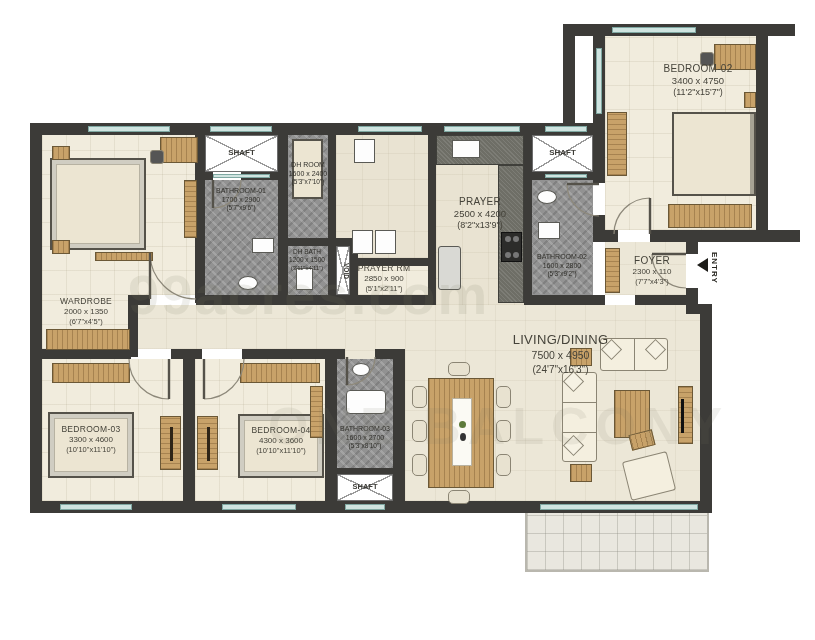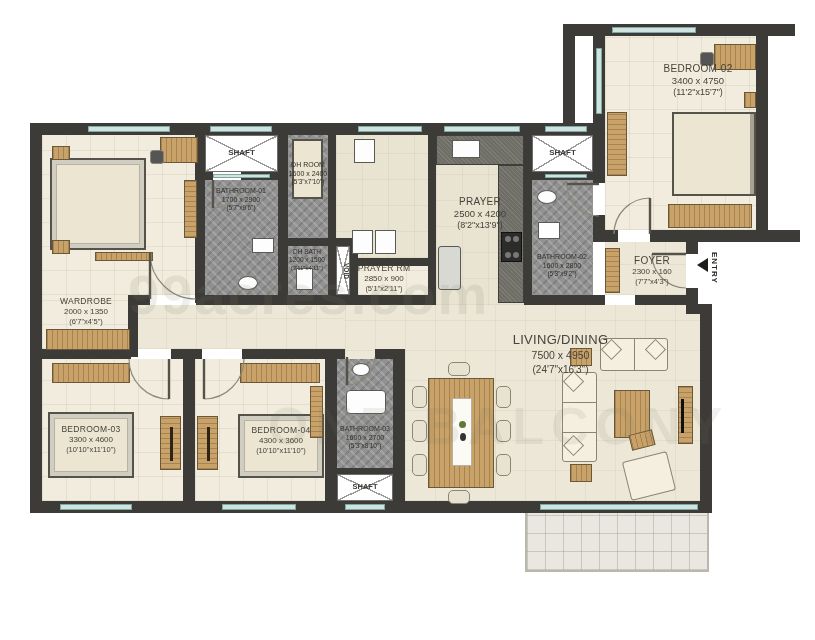--- a/index.html
+++ b/index.html
@@ -284,21 +284,21 @@
     <div class="rft">(8'2"x13'9")</div>
   </div>
   <div class="shaft-label" style="left:532px;top:148px;width:61px;z-index:50;">SHAFT</div>
   <div class="rlabel xs" style="left:529px;top:252px;width:66px;z-index:50;color:#2f2e29;">
     <div class="rname">BATHROOM-02</div>
     <div class="rmm">1600 x 2800</div>
     <div class="rft">(5'3"x9'2")</div>
   </div>
   <div class="rlabel sm" style="left:614px;top:254px;width:76px;z-index:50;">
     <div class="rname" style="font-size:10px;">FOYER</div>
-    <div class="rmm">2300 x 160</div>
+    <div class="rmm">2300 x 110</div>
     <div class="rft">(7'7"x4'3")</div>
   </div>
   <div class="rlabel md" style="left:638px;top:62px;width:120px;z-index:50;">
     <div class="rname">BEDROOM-02</div>
     <div class="rmm">3400 x 4750</div>
     <div class="rft">(11'2"x15'7")</div>
   </div>
   <div class="rlabel lg" style="left:478px;top:332px;width:165px;z-index:50;">
     <div class="rname">LIVING/DINING</div>
     <div class="rmm">7500 x 4950</div>

